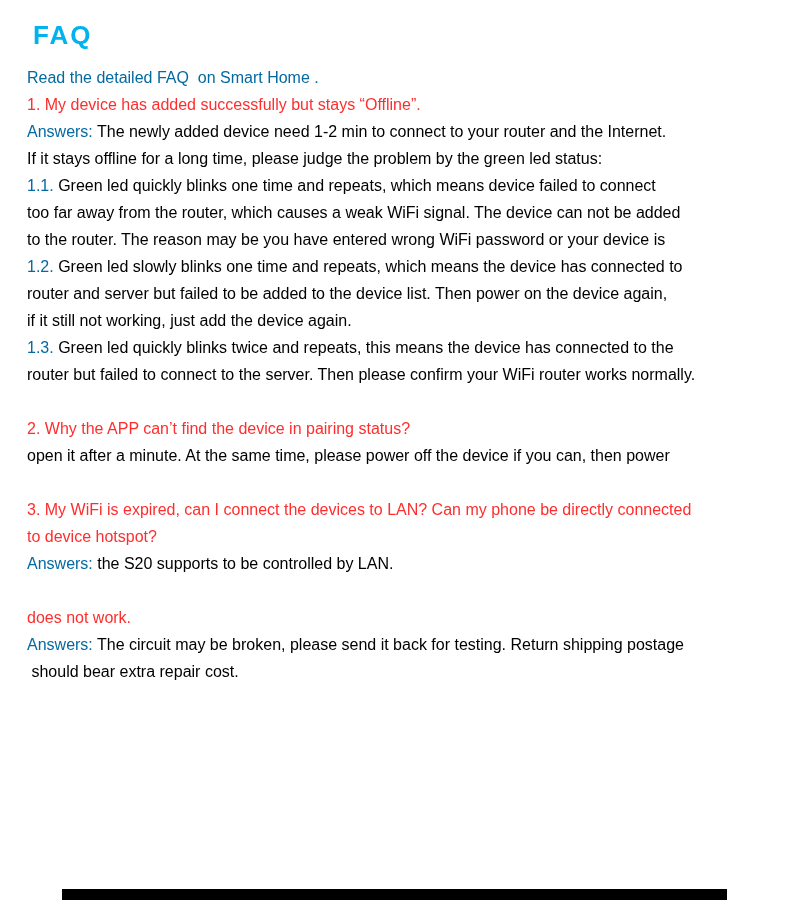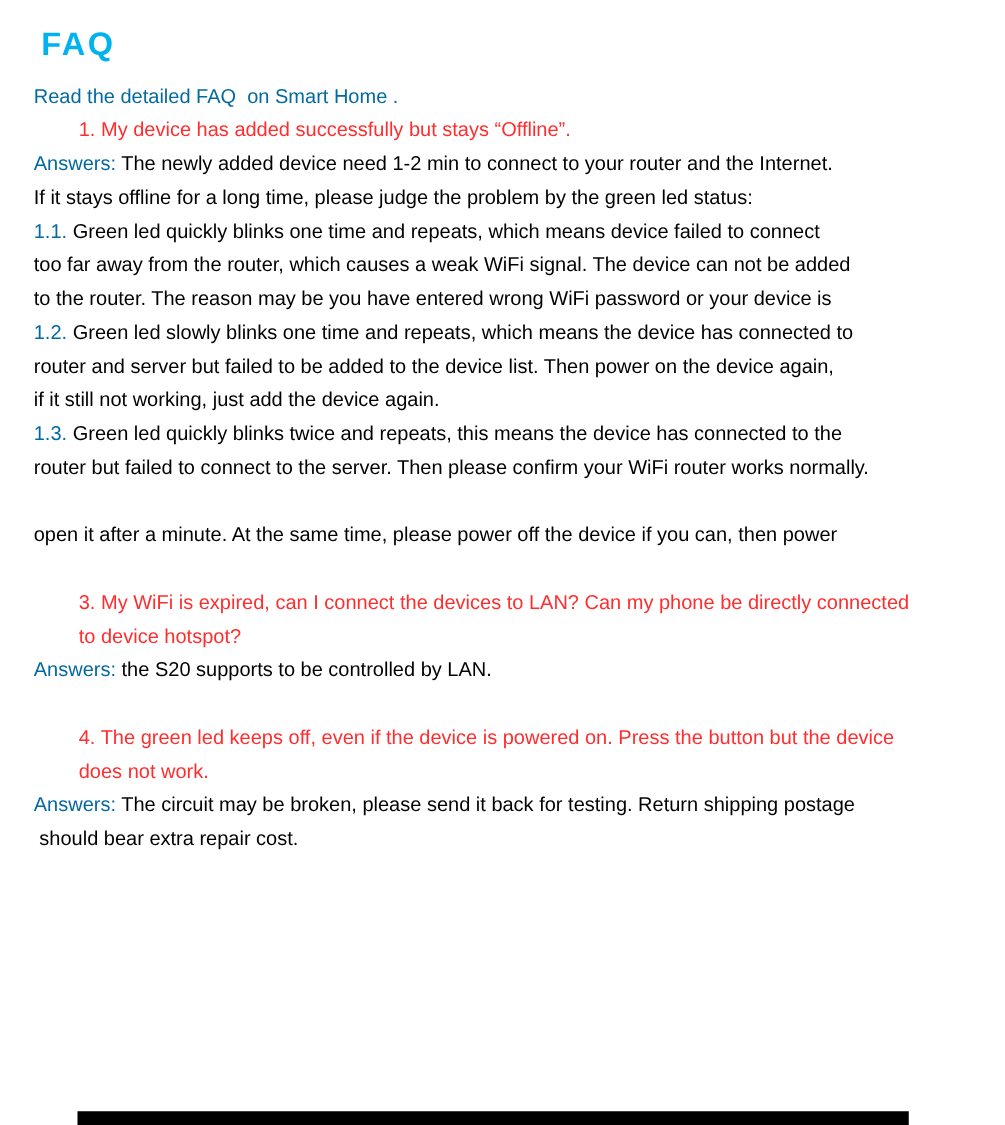--- a/index.html
+++ b/index.html
@@ -25,21 +25,21 @@
       letter-spacing: 2px;
       margin: 4px 0 12px 6px;
     }
     .line {
       font-size: 16px;
       line-height: 27px;
       color: #000000;
       white-space: pre-wrap;
     }
     .cyan { color: #0369a1; }
-    .red  { color: #ff2d2d; margin-left: 36px; }
+    .red  { color: #ff2d2d; }
     .faq-section { margin-top: 0; }
     .faq-section + .faq-section { margin-top: 27px; }
     .bottom-bar {
       position: absolute;
       left: 62px;
       bottom: 0;
       width: 665px;
       height: 11px;
       background: #000000;
     }
@@ -61,31 +61,31 @@
     <div class="line"><span>too far away from the router, which causes a weak WiFi signal. The device can not be added</span></div>
     <div class="line"><span>to the router. The reason may be you have entered wrong WiFi password or your device is</span></div>
     <div class="line"><span class="cyan">1.2. </span><span>Green led slowly blinks one time and repeats, which means the device has connected to</span></div>
     <div class="line"><span>router and server but failed to be added to the device list. Then power on the device again,</span></div>
     <div class="line"><span>if it still not working, just add the device again.</span></div>
     <div class="line"><span class="cyan">1.3. </span><span>Green led quickly blinks twice and repeats, this means the device has connected to the</span></div>
     <div class="line"><span>router but failed to connect to the server. Then please confirm your WiFi router works normally.</span></div>
   </div>
 
   <div class="faq-section">
+    <div class="line red"><span>2. Why the APP can’t find the device in pairing status?</span></div>
     <div class="line"><span>open it after a minute. At the same time, please power off the device if you can, then power</span></div>
   </div>
 
   <div class="faq-section">
     <div class="line red"><span>3. My WiFi is expired, can I connect the devices to LAN? Can my phone be directly connected</span></div>
     <div class="line red"><span>to device hotspot?</span></div>
     <div class="line"><span class="cyan">Answers: </span><span>the S20 supports to be controlled by LAN.</span></div>
   </div>
 
   <div class="faq-section">
-    <div class="line red"><span>4. The green led keeps off, even if the device is powered on. Press the button but the device</span></div>
     <div class="line red"><span>does not work.</span></div>
     <div class="line"><span class="cyan">Answers: </span><span>The circuit may be broken, please send it back for testing. Return shipping postage</span></div>
     <div class="line"><span> should bear extra repair cost.</span></div>
   </div>
 
 </div>
 
 <div class="bottom-bar"></div>
 
 </body></html>

